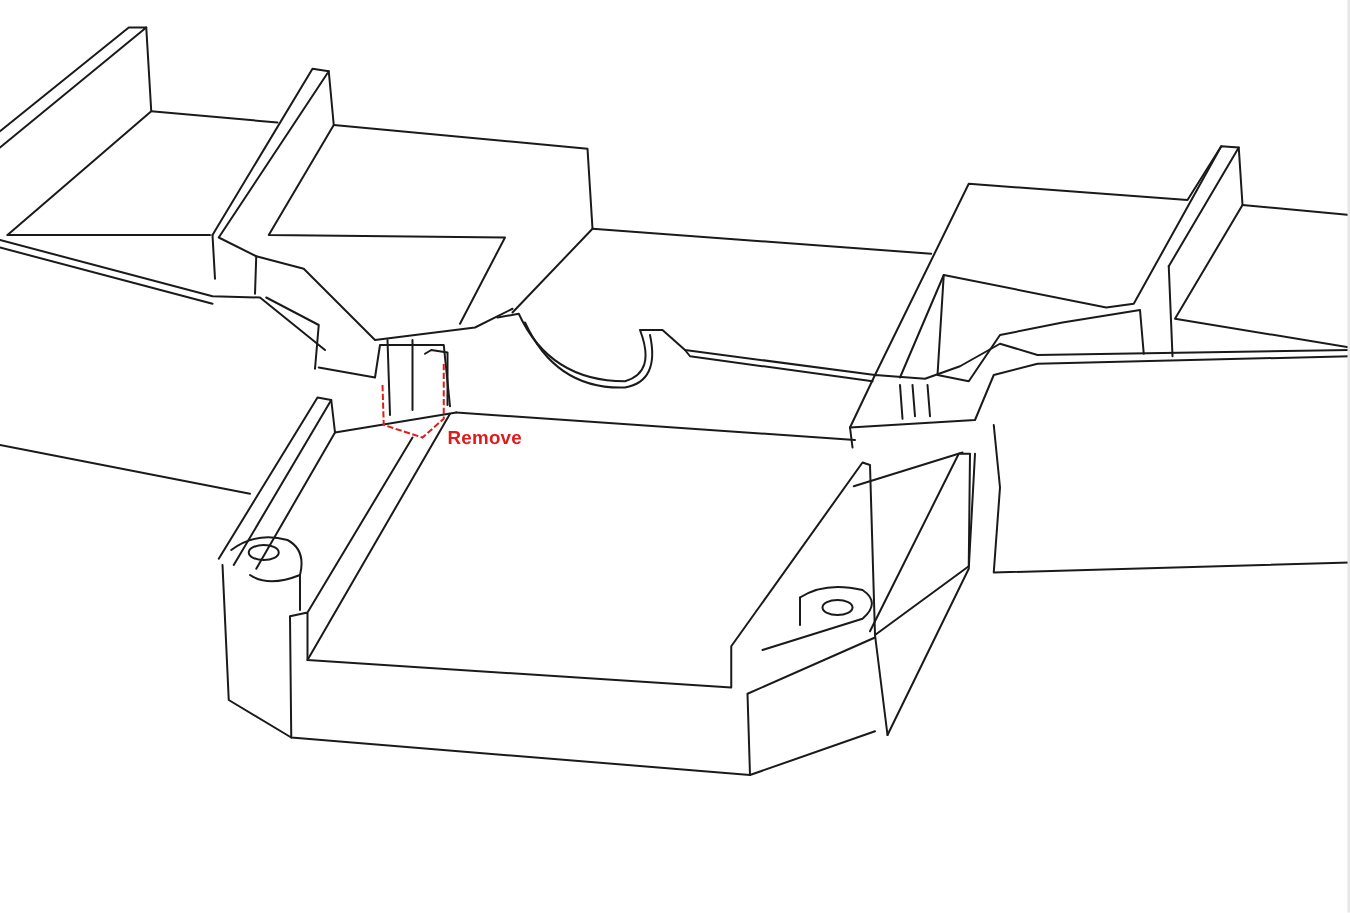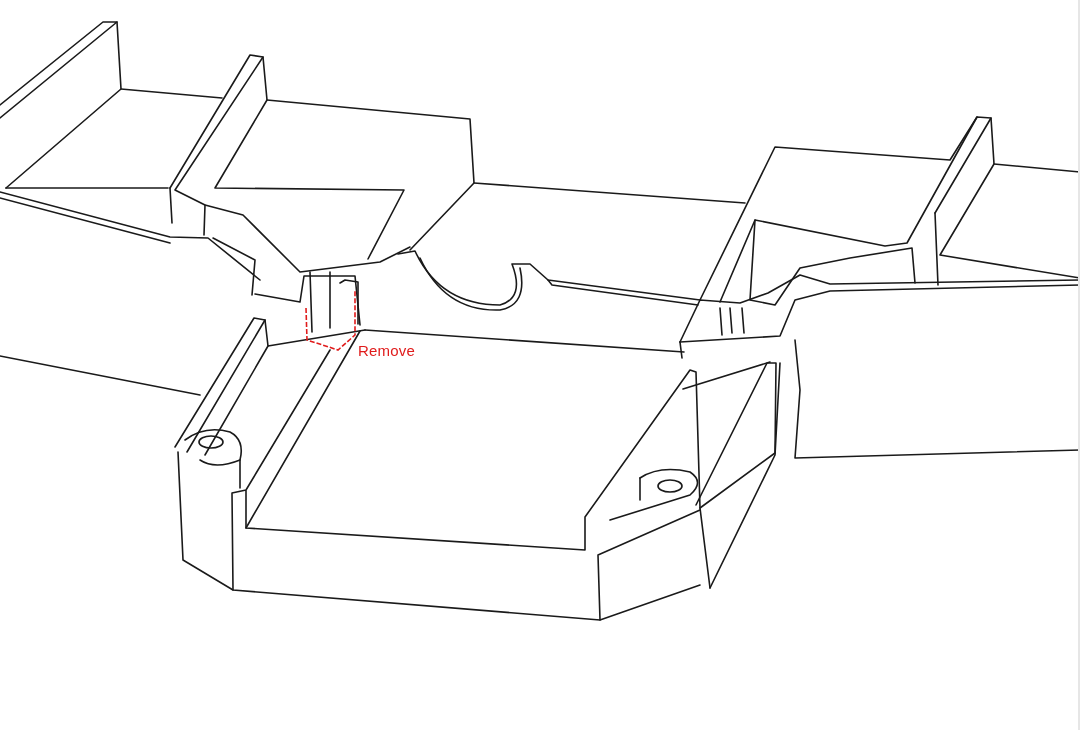--- a/index.html
+++ b/index.html
@@ -1,20 +1,20 @@
 <!DOCTYPE html>
 <html><head>
 <meta charset="utf-8">
 <style>
   html, body { margin: 0; padding: 0; background: #ffffff; }
   body { width: 1080px; height: 730px; overflow: hidden; position: relative; font-family: "Liberation Sans", sans-serif; }
   #canvas { position: absolute; left: 0; top: 0; width: 1080px; height: 730px; }
   .edge { fill: none; stroke: #1a1a1a; stroke-width: 1.6; stroke-linejoin: round; stroke-linecap: round; }
   .hl { fill: none; stroke: #e01b1b; stroke-width: 1.6; stroke-dasharray: 5 2; }
-  .label { position: absolute; font-size: 15px; font-weight: normal; color: #e01b1b; left: 358px; top: 342px; letter-spacing: 0.2px; }
+  .label { position: absolute; font-size: 15px; font-weight: bold; color: #e01b1b; left: 358px; top: 342px; letter-spacing: 0.2px; }
   .frame-r { position: absolute; right: 0; top: 0; width: 2px; height: 730px; background: #e6e6e6; }
 </style>
 </head>
 <body>
 
 <svg id="canvas" viewBox="0 0 1080 730" xmlns="http://www.w3.org/2000/svg">
 
   <g>
     <path class="edge" d="M0 105 L103 22 L117 22 L0 118"></path>
     <path class="edge" d="M117 22 L121 89 L6 188"></path>

